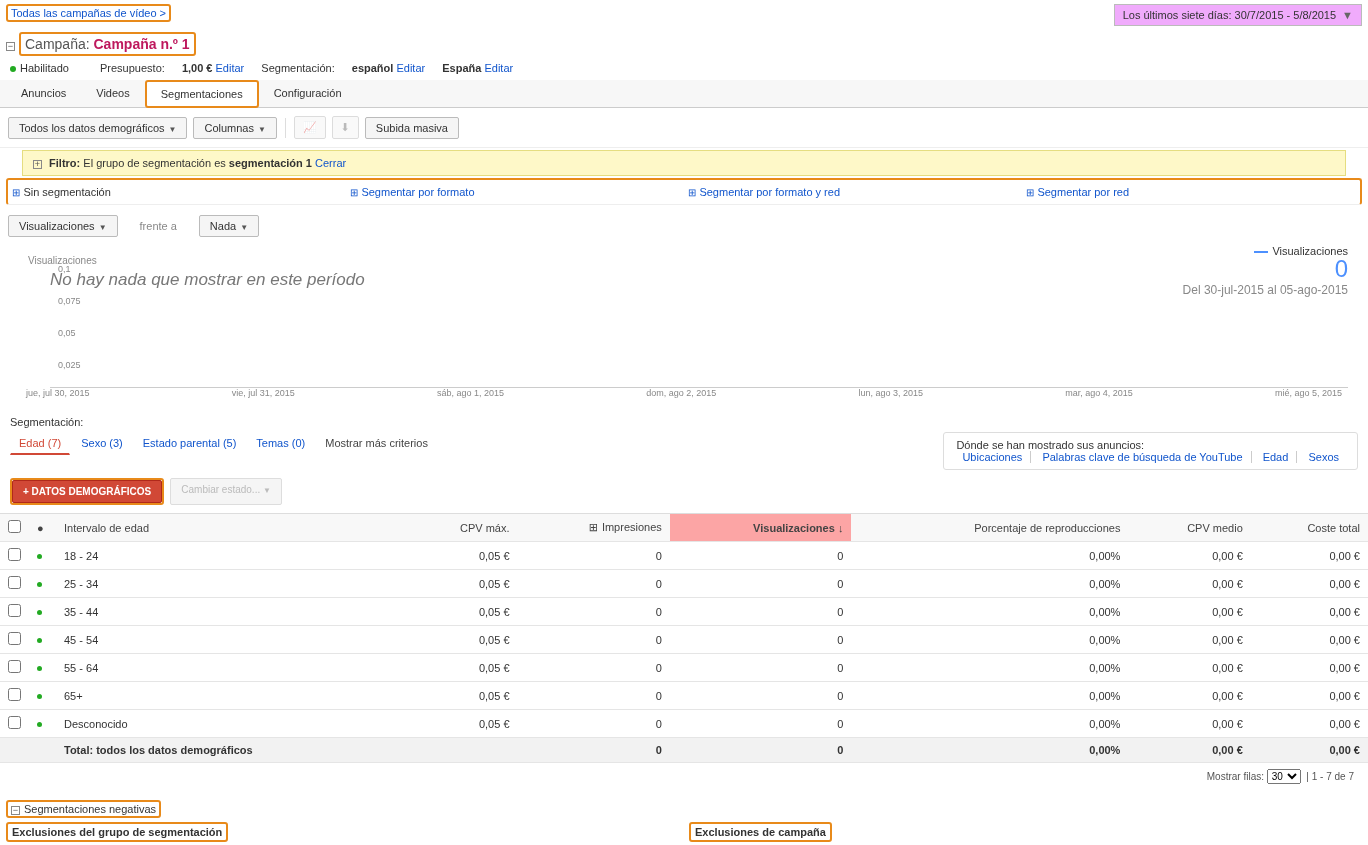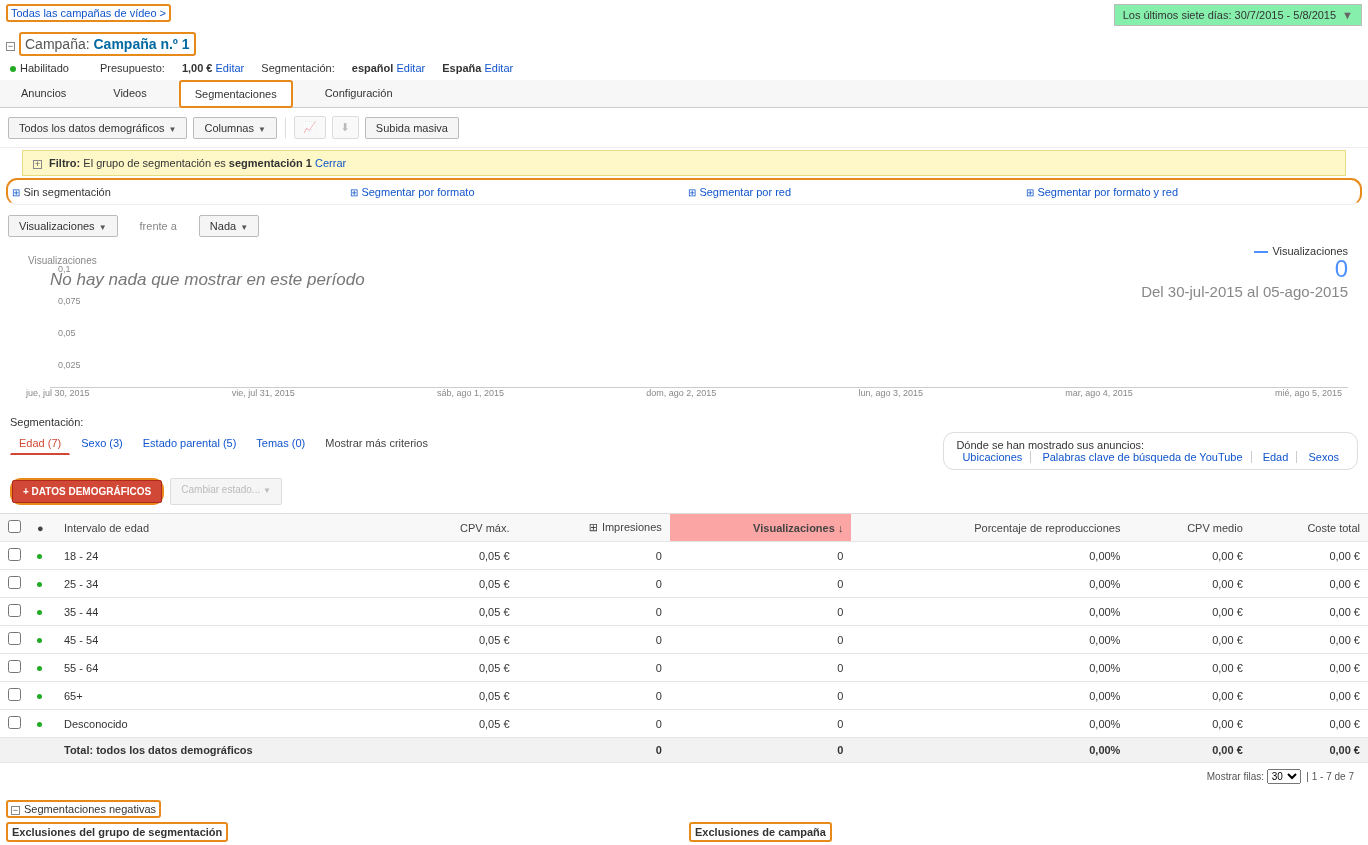--- a/index.html
+++ b/index.html
@@ -1,35 +1,35 @@
 <!DOCTYPE html>
 <html><head>
 <meta charset="utf-8">
 <style>
 * { box-sizing: border-box; margin: 0; padding: 0; }
 body { font-family: Arial, sans-serif; font-size: 11px; color: #333; background: #fff; }
 a { color: #15c; text-decoration: none; cursor: pointer; }
 .hl { border: 2px solid #e88a1a; border-radius: 3px; display: inline-block; padding: 1px 3px; }
-.hl-block { border: 2px solid #e88a1a; border-radius: 11px; }
+.hl-block { border: 2px solid #e88a1a; border-radius: 3px; }
 
 .top { display: flex; justify-content: space-between; align-items: flex-start; padding: 4px 6px; }
-.daterange { border: 1px solid #bbb; background: #86efac; padding: 4px 8px; font-size: 11px; cursor: pointer; }
+.daterange { border: 1px solid #bbb; background: #f0abfc; padding: 4px 8px; font-size: 11px; cursor: pointer; }
 .daterange .arrow { margin-left: 6px; color: #666; }
 
 .campaign-title { margin: 2px 6px; }
 .campaign-title .inner { background: #fff; padding: 2px 4px; font-size: 14px; }
 .campaign-title .label { color: #555; }
-.campaign-title .name { font-weight: bold; color: #0369a1; }
+.campaign-title .name { font-weight: bold; color: #be185d; }
 .collapse-box { display:inline-block; width:9px; height:9px; border:1px solid #888; text-align:center; line-height:7px; font-size:9px; color:#555; margin-right:4px; vertical-align:middle;}
 
 .meta { margin: 6px 10px; font-size: 11px; color: #333; }
 .meta .dot { display:inline-block; width:6px;height:6px;background:#2a2;border-radius:50%;margin-right:4px;vertical-align:middle;}
 .meta span { margin-right: 14px; }
 
-.tabs { border-bottom: 1px solid #ccc; background: #f7f7f7; padding: 0 6px; display:flex;gap:17px; }
+.tabs { border-bottom: 1px solid #ccc; background: #f7f7f7; padding: 0 6px; display:flex; }
 .tab { padding: 6px 14px; border: 1px solid transparent; cursor:pointer; color:#333; }
 .tab.active { border:1px solid #ccc; border-bottom:1px solid #fff; background:#fff; margin-bottom:-1px; }
 .tab.hl-tab { border:2px solid #e88a1a; border-radius:3px; margin-bottom:-1px; }
 
 .toolbar { padding: 8px; display:flex; gap:6px; align-items:center; border-bottom:1px solid #eee;}
 .btn { border:1px solid #bbb; background:#f5f5f5; padding:4px 10px; font-size:11px; cursor:pointer; border-radius:2px;}
 .btn .caret { margin-left:4px; font-size:8px; color:#555;}
 .btn-icon { padding:4px 8px; color:#777; }
 .btn-icon.disabled { opacity:0.5; cursor:default; }
 
@@ -41,21 +41,21 @@
 .segment-row a { color:#15c;text-align:center; }
 .seg-icon { color:#15c; font-size:10px; margin-right:3px;}
 
 .chart-controls { padding:8px; display:flex; gap:22px; align-items:center;}
 .light { color:#888; font-size:11px; }
 
 .chart-area { position:relative; padding:10px 20px 4px 20px; }
 .chart-legend { position:absolute; right:20px; top:0; text-align:right; }
 .chart-legend .lline { display:inline-block; width:14px; height:2px; background:#4d90fe; vertical-align:middle; margin-right:4px;}
 .chart-legend .big0 { color:#4d90fe; font-size:24px; margin-top:-2px;}
-.chart-legend .small { font-size:15px; color:#888;padding-left:36px; }
+.chart-legend .small { font-size:12px; color:#888;padding-left:36px; }
 .chart-y { position:absolute; left:8px; font-size:9px; color:#888; }
 .chart-empty { text-align:left; color:#777; font-size:17px; padding-top:12px;font-style:italic; }
 .chart-x { display:flex; justify-content:space-between; font-size:9px; color:#888; padding:0 6px; }
 .chart-body { height:130px; border-bottom:1px solid #ccc; position:relative; margin-left:30px;}
 .chart-title-small { font-size:10px; color:#888; margin-left:8px; margin-bottom:-8px;}
 
 .section-label { margin:14px 10px 4px 10px; font-size:11px; color:#333; }
 .criteria-row { display:flex; justify-content:space-between; align-items:flex-start; margin:0 10px;}
 .criteria-tabs { display:flex; gap:2px; }
 .crit { padding:4px 8px; color:#15c; border:1px solid transparent; cursor:pointer;}
@@ -128,22 +128,22 @@
 </div>
 
 <div class="filter-bar">
   <span class="collapse-box">+</span>
   <b>Filtro:</b> <span>El grupo de segmentación es </span><b>segmentación 1</b> <a>Cerrar</a>
 </div>
 
 <div class="hl-block segment-row">
   <div><span class="seg-icon">⊞</span><span>Sin segmentación</span></div>
   <div><span class="seg-icon">⊞</span><a>Segmentar por formato</a></div>
+  <div><span class="seg-icon">⊞</span><a>Segmentar por formato y red</a></div>
   <div><span class="seg-icon">⊞</span><a>Segmentar por red</a></div>
-  <div><span class="seg-icon">⊞</span><a>Segmentar por formato y red</a></div>
 </div>
 
 <div class="chart-controls">
   <div class="btn"><span>Visualizaciones</span><span class="caret">▼</span></div>
   <span class="light">frente a</span>
   <div class="btn"><span>Nada</span><span class="caret">▼</span></div>
 </div>
 
 <div class="chart-area">
   <div class="chart-legend">

